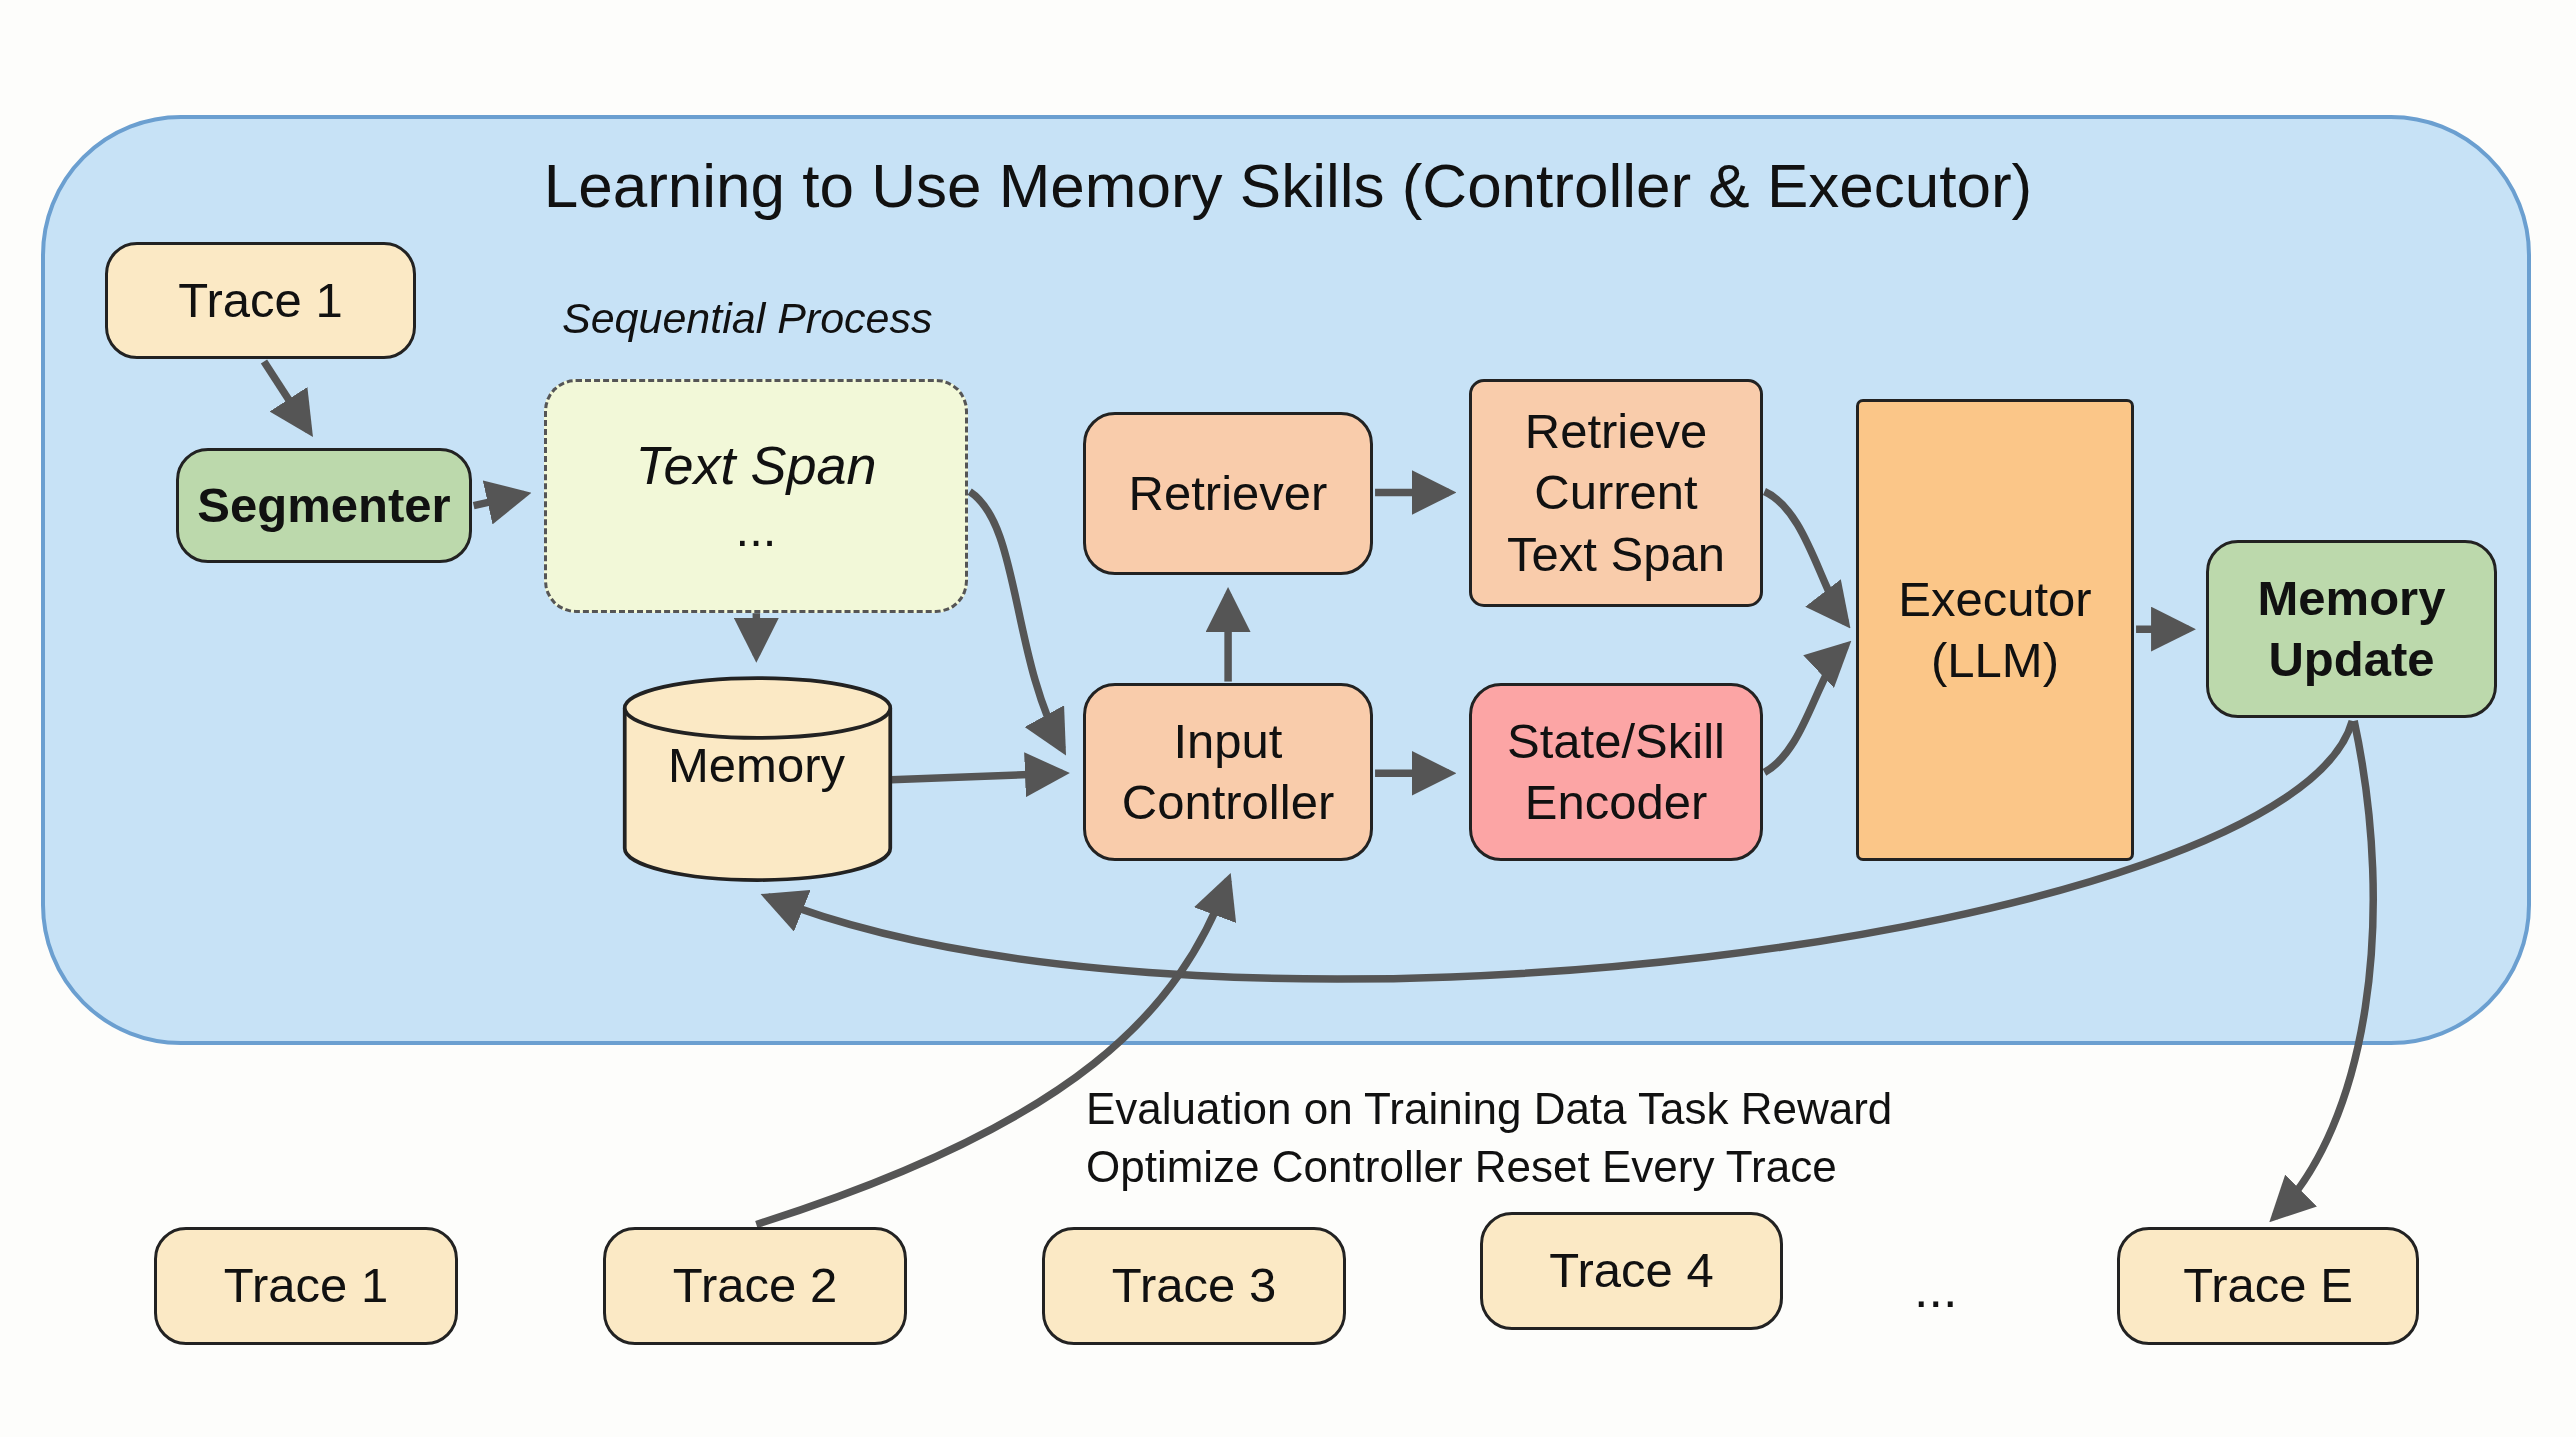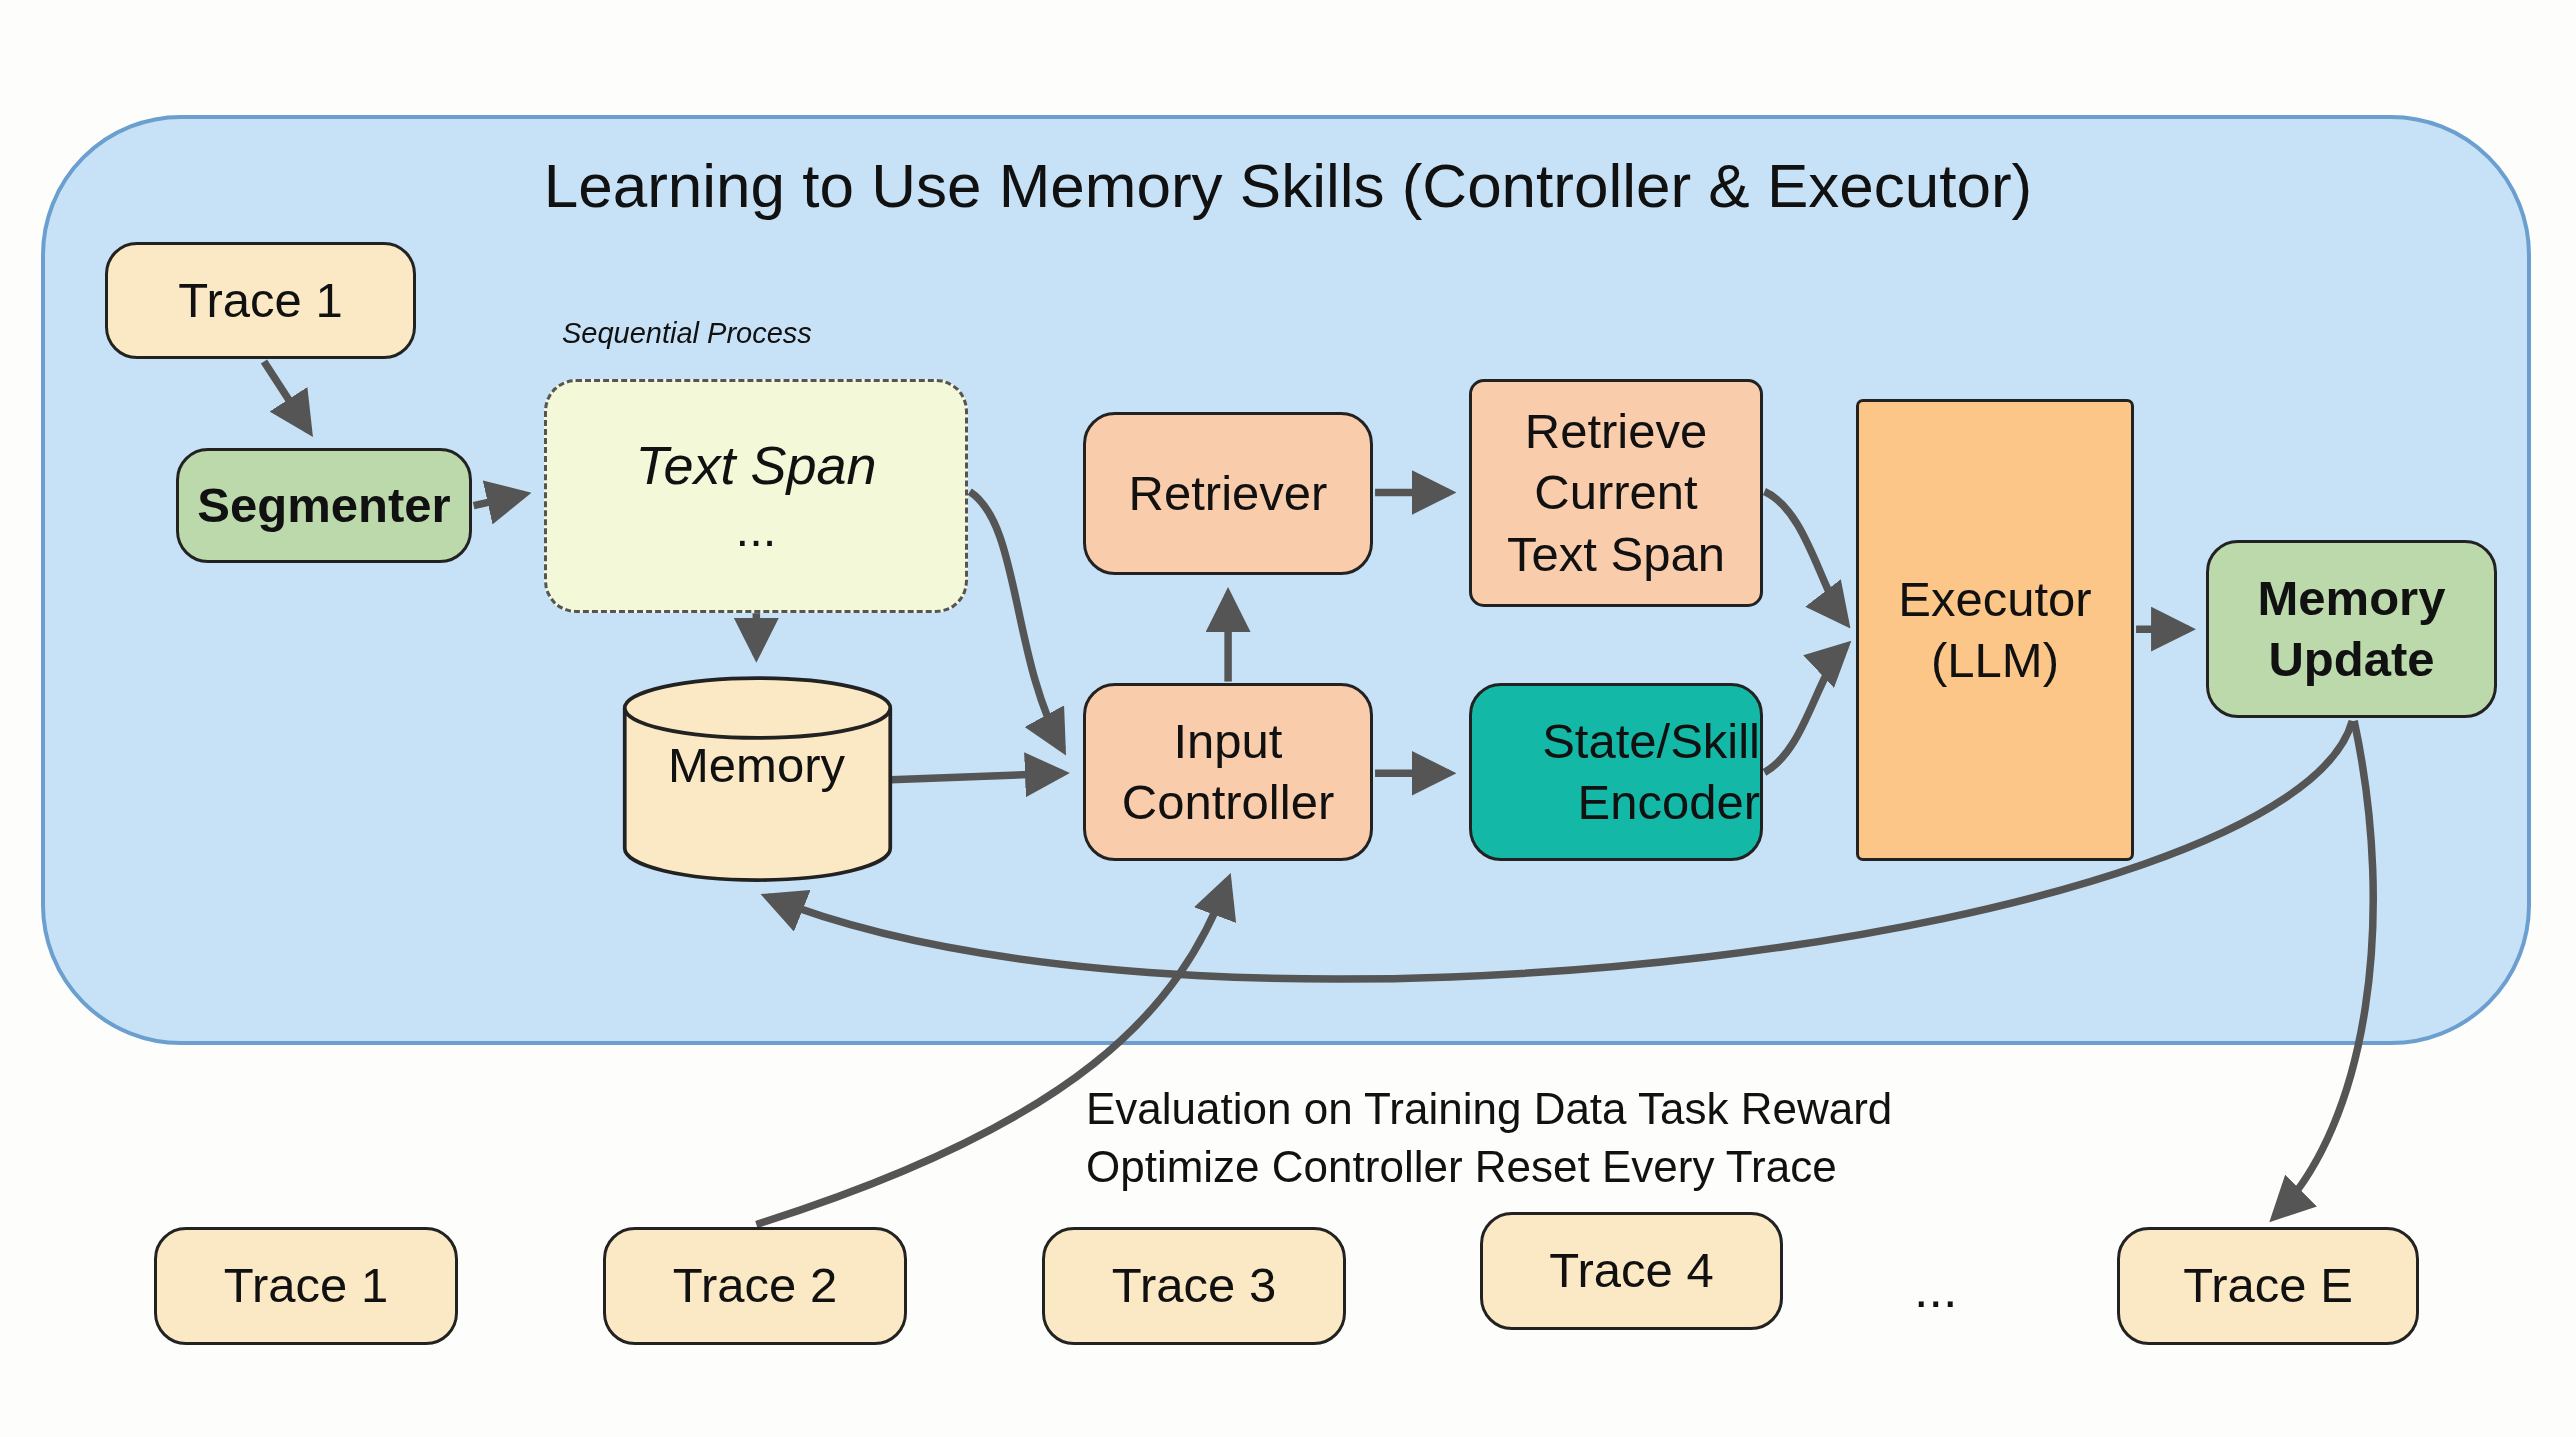--- a/index.html
+++ b/index.html
@@ -3,21 +3,21 @@
 <meta charset="utf-8">
 <style>
   html,body{margin:0;padding:0;}
   body{width:2576px;height:1438px;background:#fdfdfb;position:relative;overflow:hidden;font-family:"Liberation Sans",sans-serif;color:#111;}
   .panel{position:absolute;left:41px;top:115px;width:2490px;height:930px;background:#c7e2f6;border:4.7px solid #6b9fd0;border-radius:140px;box-sizing:border-box;}
   .title{position:absolute;left:0;width:2576px;top:150px;text-align:center;font-size:62px;}
   .box{position:absolute;box-sizing:border-box;border:3.7px solid #222;border-radius:32px;display:flex;align-items:center;justify-content:center;text-align:center;font-size:49px;line-height:1.25;}
   .trace{background:#fbe9c5;}
   .green{background:#bcd9ac;font-weight:bold;}
   .orange{background:#f9ccab;}
-  .purple{background:#14b8a6;align-items:flex-end;}
+  .purple{background:#fca5a5;}
   .exec{background:#fbc688;border-radius:7px;}
   .dashed{background:#f2f8d8;border:3.7px dashed #555;flex-direction:column;}
   .italic{font-style:italic;}
   .label{position:absolute;font-size:44px;}
   svg.arrows{position:absolute;left:0;top:0;}
   .cyl-text{position:absolute;left:624px;top:735px;width:265px;text-align:center;font-size:49px;line-height:1.25;}
 </style>
 </head>
 <body>
 
@@ -45,21 +45,21 @@
     <path d="M2513,770 C2450,1000 1300,1150 820,958"></path>
     <path d="M808,1308 C1150,1200 1260,1080 1312,940"></path>
     <path d="M2515,770 C2560,980 2530,1200 2430,1300"></path>
   </g>
 </svg>
 
 <div class="box trace" style="left:105px;top:242px;width:311px;height:117px;">
     <span>Trace 1</span>
   </div>
 
-<div class="label italic" style="left:562px;top:317px;font-size:29px;">Sequential Process</div>
+<div class="label italic" style="left:562px;top:294px;font-size:43px;">Sequential Process</div>
 
 <div class="box green" style="left:176px;top:448px;width:296px;height:115px;">
     <span>Segmenter</span>
   </div>
 
 <div class="box dashed" style="left:544px;top:379px;width:424px;height:234px;">
   <span class="italic" style="font-size:54px;">Text Span</span>
   <span style="font-size:49px;">...</span>
 </div>
 

